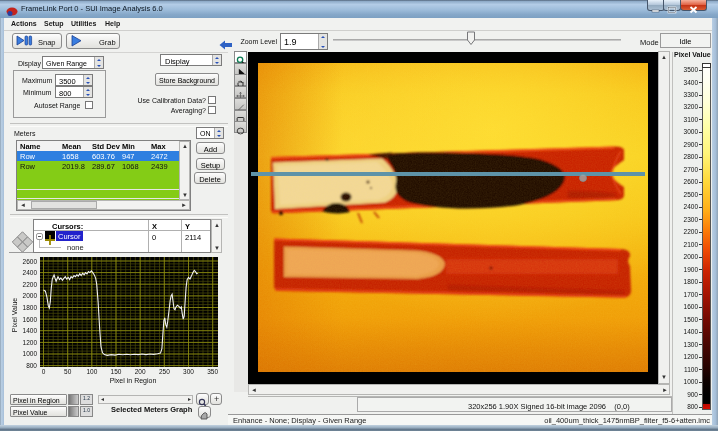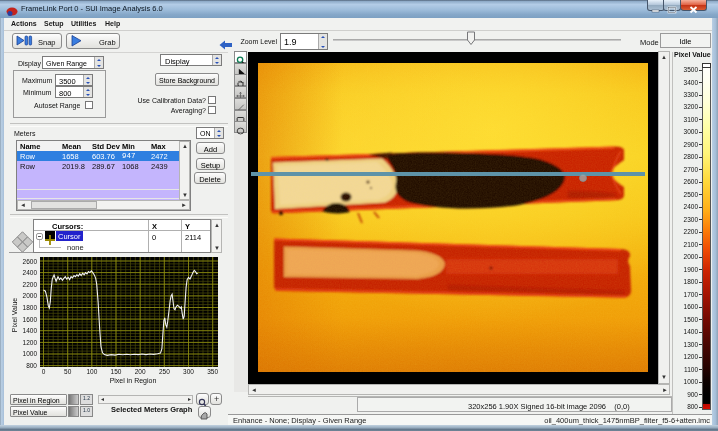--- a/index.html
+++ b/index.html
@@ -133,32 +133,32 @@
 <div class="abs chk" style="left:208px;top:96px;"></div>
 <div class="abs lbl" style="left:0;top:107px;width:206px;text-align:right;">Averaging?</div>
 <div class="abs chk" style="left:208px;top:106px;"></div>
 <div class="abs" style="left:10px;top:123px;width:218px;height:2px;border-top:1px solid #c2c2c0;border-bottom:1px solid #fbfbf9;"></div>
 
 <div class="abs lbl" style="left:14px;top:130px;">Meters</div>
 <div class="abs inbox" style="left:196px;top:127px;width:28px;height:12px;">
     <div class="abs" style="left:3px;top:2px;font-size:7px;">ON</div>
     <div class="spin"></div>
   </div>
-<div class="abs" style="left:16px;top:140px;width:175px;height:71px;border:1px solid #808080;background:#c4b5fd;box-sizing:border-box;padding-left:44px;">
+<div class="abs" style="left:16px;top:140px;width:175px;height:71px;border:1px solid #808080;background:#84cc16;box-sizing:border-box;padding-left:44px;">
   <div class="abs" style="left:0;top:0;width:163px;height:10px;background:#f2f2f2;border-bottom:1px solid #c8c8c8;"></div>
   <div class="abs f75" style="left:3px;top:1px;font-weight:bold;">Name</div>
   <div class="abs f75" style="left:45px;top:1px;font-weight:bold;">Mean</div>
   <div class="abs f75" style="left:75px;top:1px;font-weight:bold;">Std Dev</div>
   <div class="abs f75" style="left:105px;top:1px;font-weight:bold;">Min</div>
   <div class="abs f75" style="left:134px;top:1px;font-weight:bold;">Max</div>
   <div class="abs f75" style="left:0;top:10px;width:163px;height:10px;background:#2e7fe0;color:#fff;">
     <span class="abs" style="left:3px;top:1px;">Row</span>
       <span class="abs" style="left:45px;top:1px;">1658</span>
       <span class="abs" style="left:75px;top:1px;">603.76</span>
-      <span class="abs" style="left:105px;top:1px;font-family:Liberation Mono, monospace;">947</span>
+      <span class="abs" style="left:105px;top:1px;">947</span>
       <span class="abs" style="left:134px;top:1px;">2472</span>
   </div>
   <div class="abs f75" style="left:0;top:20px;width:163px;height:10px;color:#111;">
     <span class="abs" style="left:3px;top:1px;">Row</span>
       <span class="abs" style="left:45px;top:1px;">2019.8</span>
       <span class="abs" style="left:75px;top:1px;">289.67</span>
       <span class="abs" style="left:105px;top:1px;">1068</span>
       <span class="abs" style="left:134px;top:1px;">2439</span>
   </div>
   <div class="abs" style="left:0;top:48px;width:162px;height:1px;background:#e6e6e6;"></div>

